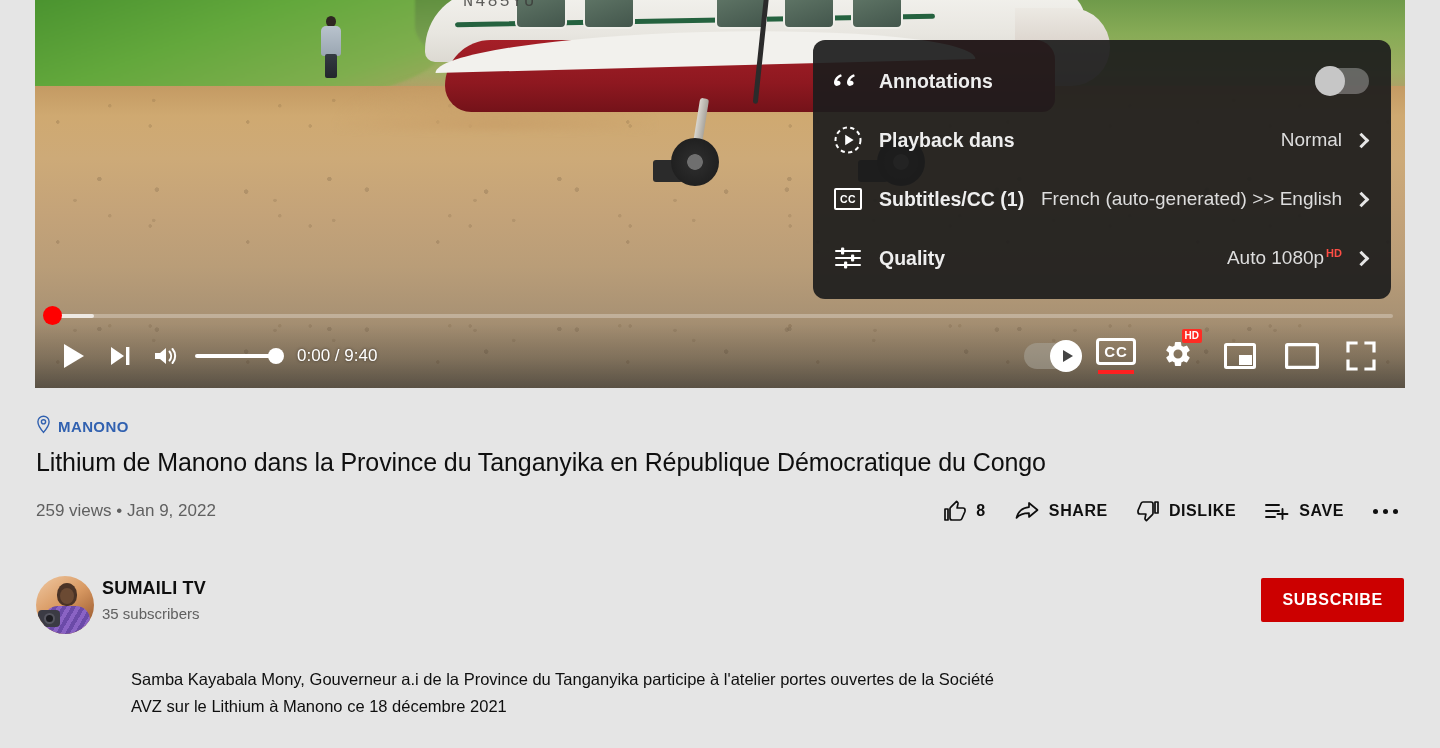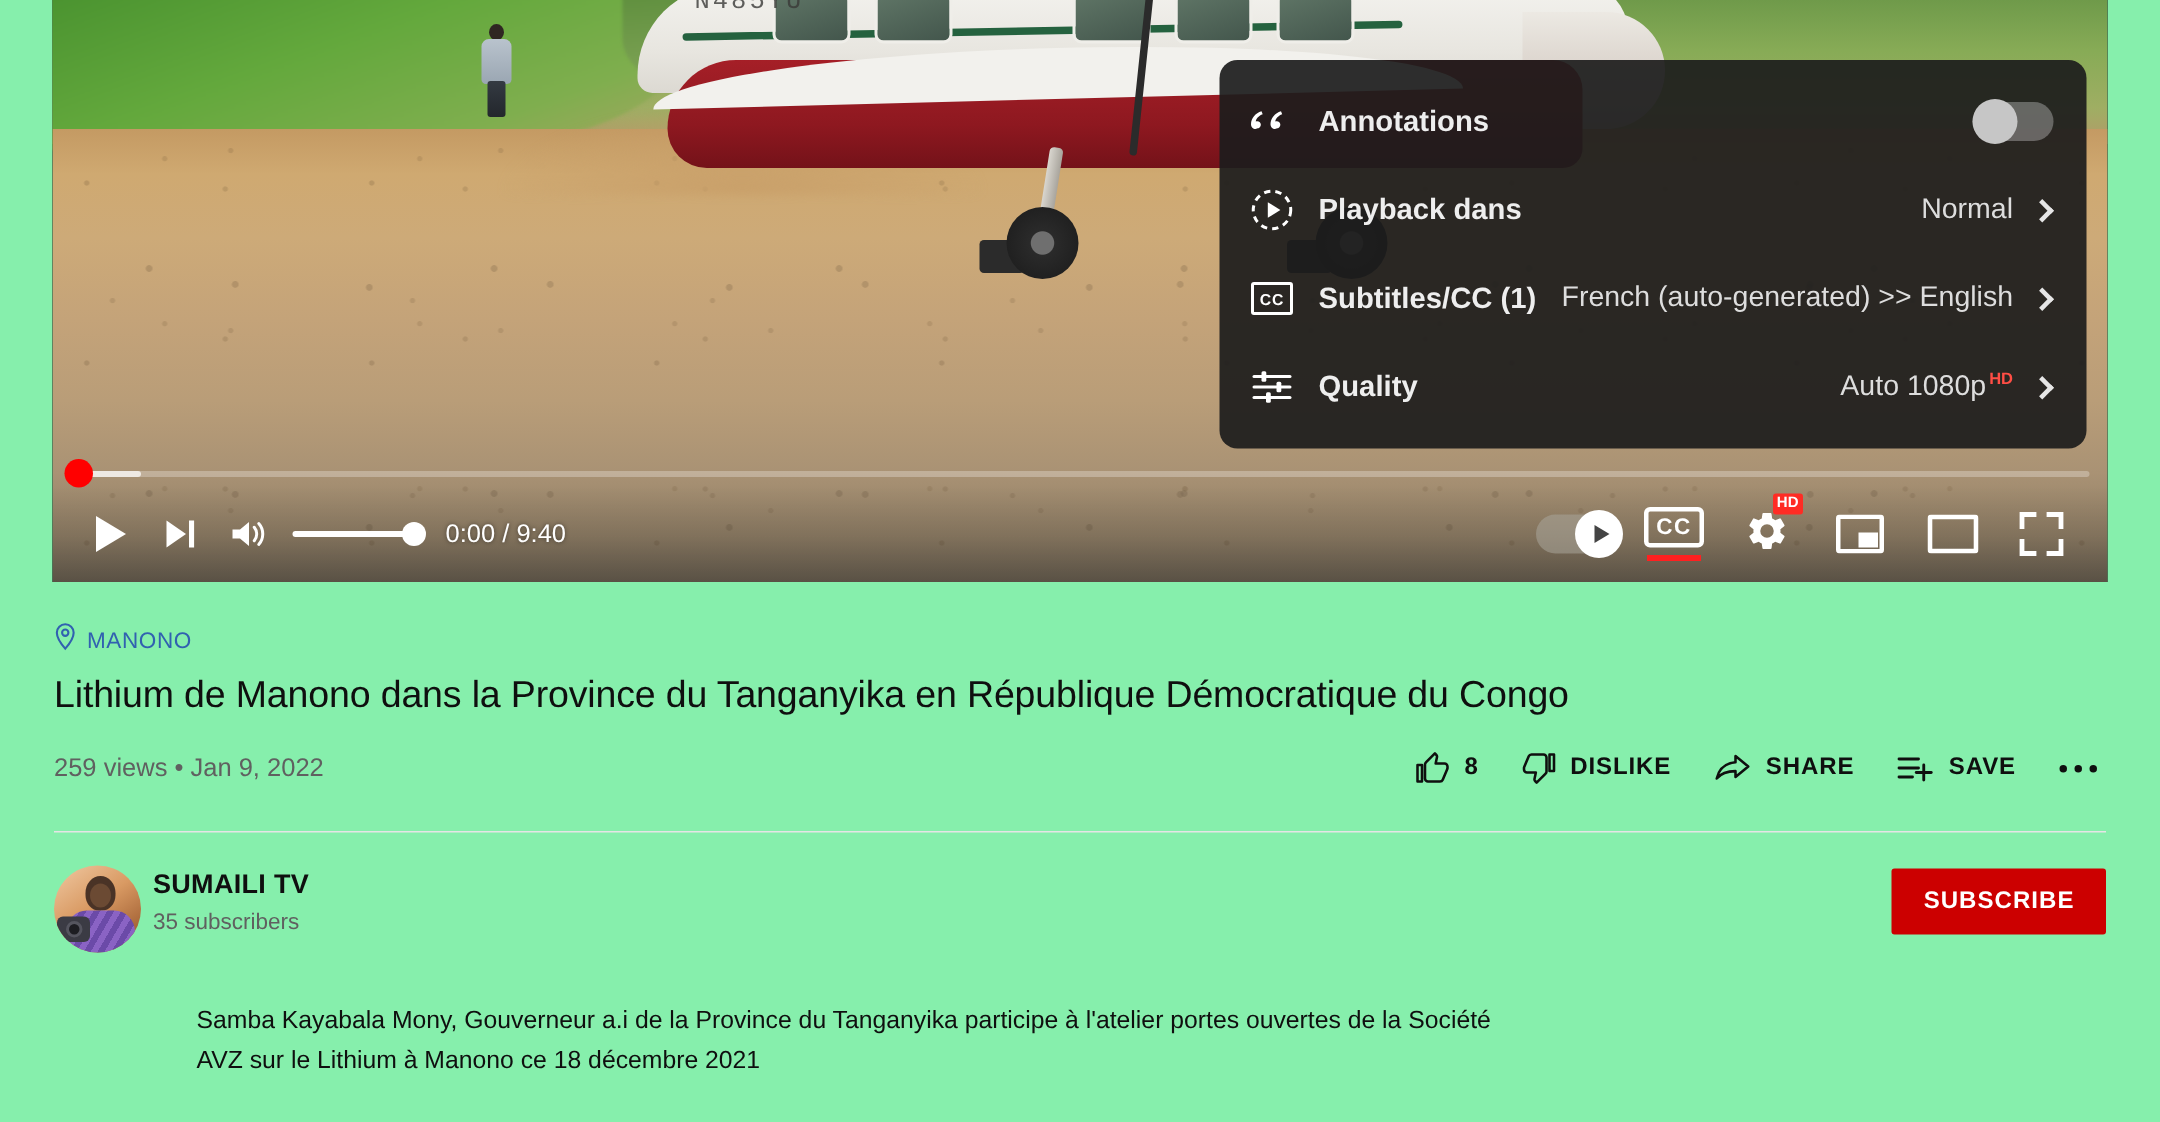--- a/index.html
+++ b/index.html
@@ -2,21 +2,21 @@
 <html><head>
 <meta charset="utf-8">
 <style>
   * { box-sizing: border-box; margin: 0; padding: 0; }
   html, body {
     width: 1440px; height: 748px;
     background: #f9f9f9;
     font-family: "Liberation Sans", sans-serif;
     overflow: hidden;
   }
-  #page { position: relative; width: 1440px; height: 748px; background: #86efac; }
+  #page { position: relative; width: 1440px; height: 748px; background: #e5e5e5; }
 
   
   #player {
     position: absolute; left: 35px; top: 0; width: 1370px; height: 388px;
     overflow: hidden; background: #000;
   }
   #video-frame { position: absolute; inset: 0; overflow: hidden; }
   
   .scene-grass-far {
     position: absolute; left: 0; top: 0; width: 100%; height: 96px;
@@ -209,21 +209,21 @@
   #cc-underline { width: 36px; height: 4px; background: #ff2020; margin-top: 5px; }
   #gear-wrap { position: relative; }
   #gear-hd-badge { position: absolute; right: -9px; top: -10px; background: #ff2c24;
                    color: #fff; font-size: 10px; font-weight: bold; line-height: 1;
                    padding: 2px 3px; border-radius: 2px; }
 
   
   #meta { position: absolute; left: 0; top: 388px; width: 1440px; }
   #location-tag { display: flex; align-items: center; gap: 7px;
                   padding: 27px 0 0 36px; }
-  #location-label { color: #3161b0; font-size: 15px; letter-spacing: .4px; }
+  #location-label { color: #3161b0; font-size: 15px; letter-spacing: .4px; font-weight: bold; }
   #video-title { padding: 10px 36px 0 36px; font-size: 25px; font-weight: 400;
                  color: #0f0f0f; letter-spacing: -.1px; }
   #meta-row { display: flex; align-items: center; padding: 14px 34px 0 36px; }
   #view-info { color: #606060; font-size: 17px; }
   #actions { margin-left: auto; display: flex; align-items: center; gap: 0; }
   .action-btn { display: flex; align-items: center; gap: 9px; padding: 0 14px;
                 height: 40px; color: #0f0f0f; font-size: 16px; font-weight: bold;
                 letter-spacing: .6px; cursor: default; }
   .action-btn .cnt { font-weight: bold; font-size: 16px; }
   #more-btn { display: flex; align-items: center; justify-content: center;
@@ -470,31 +470,31 @@
       <div id="actions">
 
         <div class="action-btn">
           <svg width="24" height="24" viewBox="0 0 24 24">
             <path d="M2 21h3V10H2v11zM22 11c0-1.1-.9-2-2-2h-5.9l.9-4.3.03-.3c0-.4-.17-.8-.44-1.07L13.6 2.3 7.6 8.3c-.38.36-.6.87-.6 1.42V19c0 1.1.9 2 2 2h8c.83 0 1.54-.5 1.84-1.22l3.02-7.05c.09-.23.14-.47.14-.73v-1z" fill="none" stroke="#0f0f0f" stroke-width="1.7" stroke-linejoin="round"></path>
           </svg>
           <span class="cnt">8</span>
         </div>
 
         <div class="action-btn">
+          <svg width="26" height="24" viewBox="0 0 26 24">
+            <path d="M15 4v4.2C8.5 8.8 4 12.4 2.5 19c2.7-3.3 6.3-4.9 12.5-4.9V18l8.5-7-8.5-7z" fill="none" stroke="#0f0f0f" stroke-width="1.7" stroke-linejoin="round"></path>
+          </svg>
+          <span>SHARE</span>
+        </div>
+
+        <div class="action-btn">
           <svg width="24" height="24" viewBox="0 0 24 24">
             <path d="M22 3h-3v11h3V3zM2 13c0 1.1.9 2 2 2h5.9l-.9 4.3-.03.3c0 .4.17.8.44 1.07L10.4 21.7l6-6c.38-.36.6-.87.6-1.42V5c0-1.1-.9-2-2-2H7c-.83 0-1.54.5-1.84 1.22L2.14 11.27c-.09.23-.14.47-.14.73v1z" fill="none" stroke="#0f0f0f" stroke-width="1.7" stroke-linejoin="round"></path>
           </svg>
           <span>DISLIKE</span>
-        </div>
-
-        <div class="action-btn">
-          <svg width="26" height="24" viewBox="0 0 26 24">
-            <path d="M15 4v4.2C8.5 8.8 4 12.4 2.5 19c2.7-3.3 6.3-4.9 12.5-4.9V18l8.5-7-8.5-7z" fill="none" stroke="#0f0f0f" stroke-width="1.7" stroke-linejoin="round"></path>
-          </svg>
-          <span>SHARE</span>
         </div>
 
         <div class="action-btn">
           <svg width="26" height="24" viewBox="0 0 26 24">
             <g stroke="#0f0f0f" stroke-width="1.9" stroke-linecap="round">
               <line x1="2" y1="6" x2="15" y2="6"></line>
               <line x1="2" y1="12" x2="15" y2="12"></line>
               <line x1="2" y1="18" x2="11" y2="18"></line>
               <line x1="18.5" y1="10" x2="18.5" y2="20"></line>
               <line x1="13.5" y1="15" x2="23.5" y2="15"></line>

